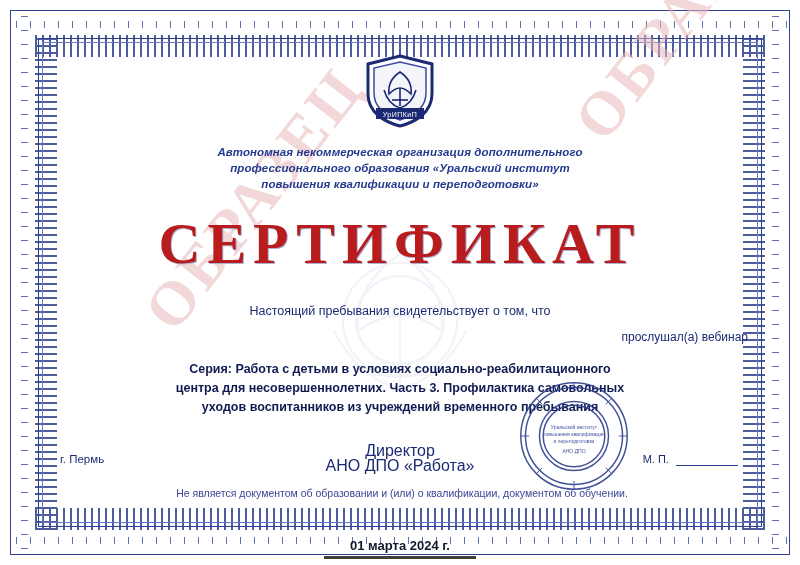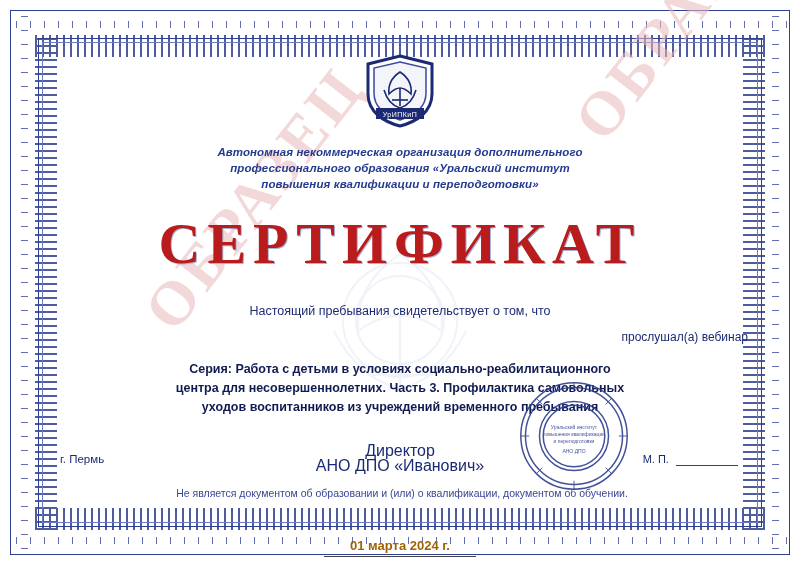--- a/index.html
+++ b/index.html
@@ -242,23 +242,23 @@
   .date-wrap {
     position: absolute;
     left: 0; right: 0;
     top: 486px;
     text-align: center;
   }
   .date {
     display: inline-block;
     font-size: 13px;
     font-weight: bold;
-    color: #a16207;
+    color: #0f172a;
     padding: 0 26px 3px;
-    border-bottom: 1px solid #404040;
+    border-bottom: 3px solid #404040;
   }
 </style>
 </head>
 <body>
 
 <div class="page">
 
   <div class="border-outer"></div>
   <div class="border-pattern"></div>
   <div class="border-pattern2"></div>
@@ -330,21 +330,21 @@
         <text x="60" y="60">повышения квалификации</text>
         <text x="60" y="68">и переподготовки</text>
         <text x="60" y="78">АНО ДПО</text>
       </g>
     </svg>
 
     <div class="sig">
       <div class="city">г. Пермь</div>
       <div class="director">
         <div>Директор</div>
-        <div>АНО ДПО «Иванович»</div>
+        <div>АНО ДПО «Работа»</div>
       </div>
       <div class="mp">
         <span>М. П.</span>
         <span class="mp-line"></span>
       </div>
     </div>
 
     <div class="disclaimer">Не является документом об образовании и (или) о квалификации, документом об обучении.</div>
 
     <div class="date-wrap">

